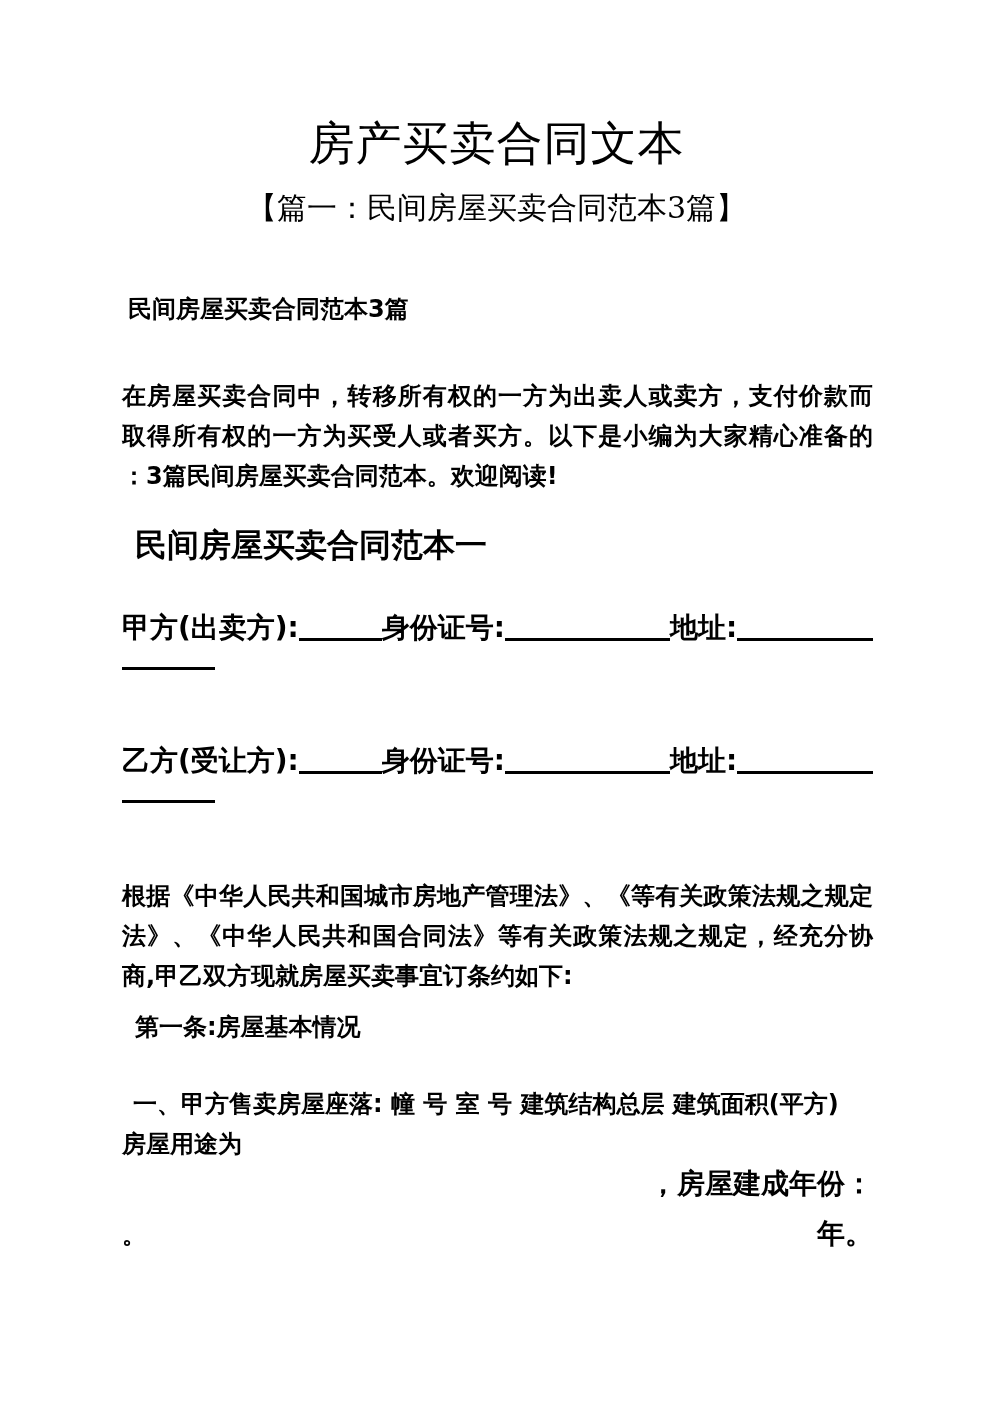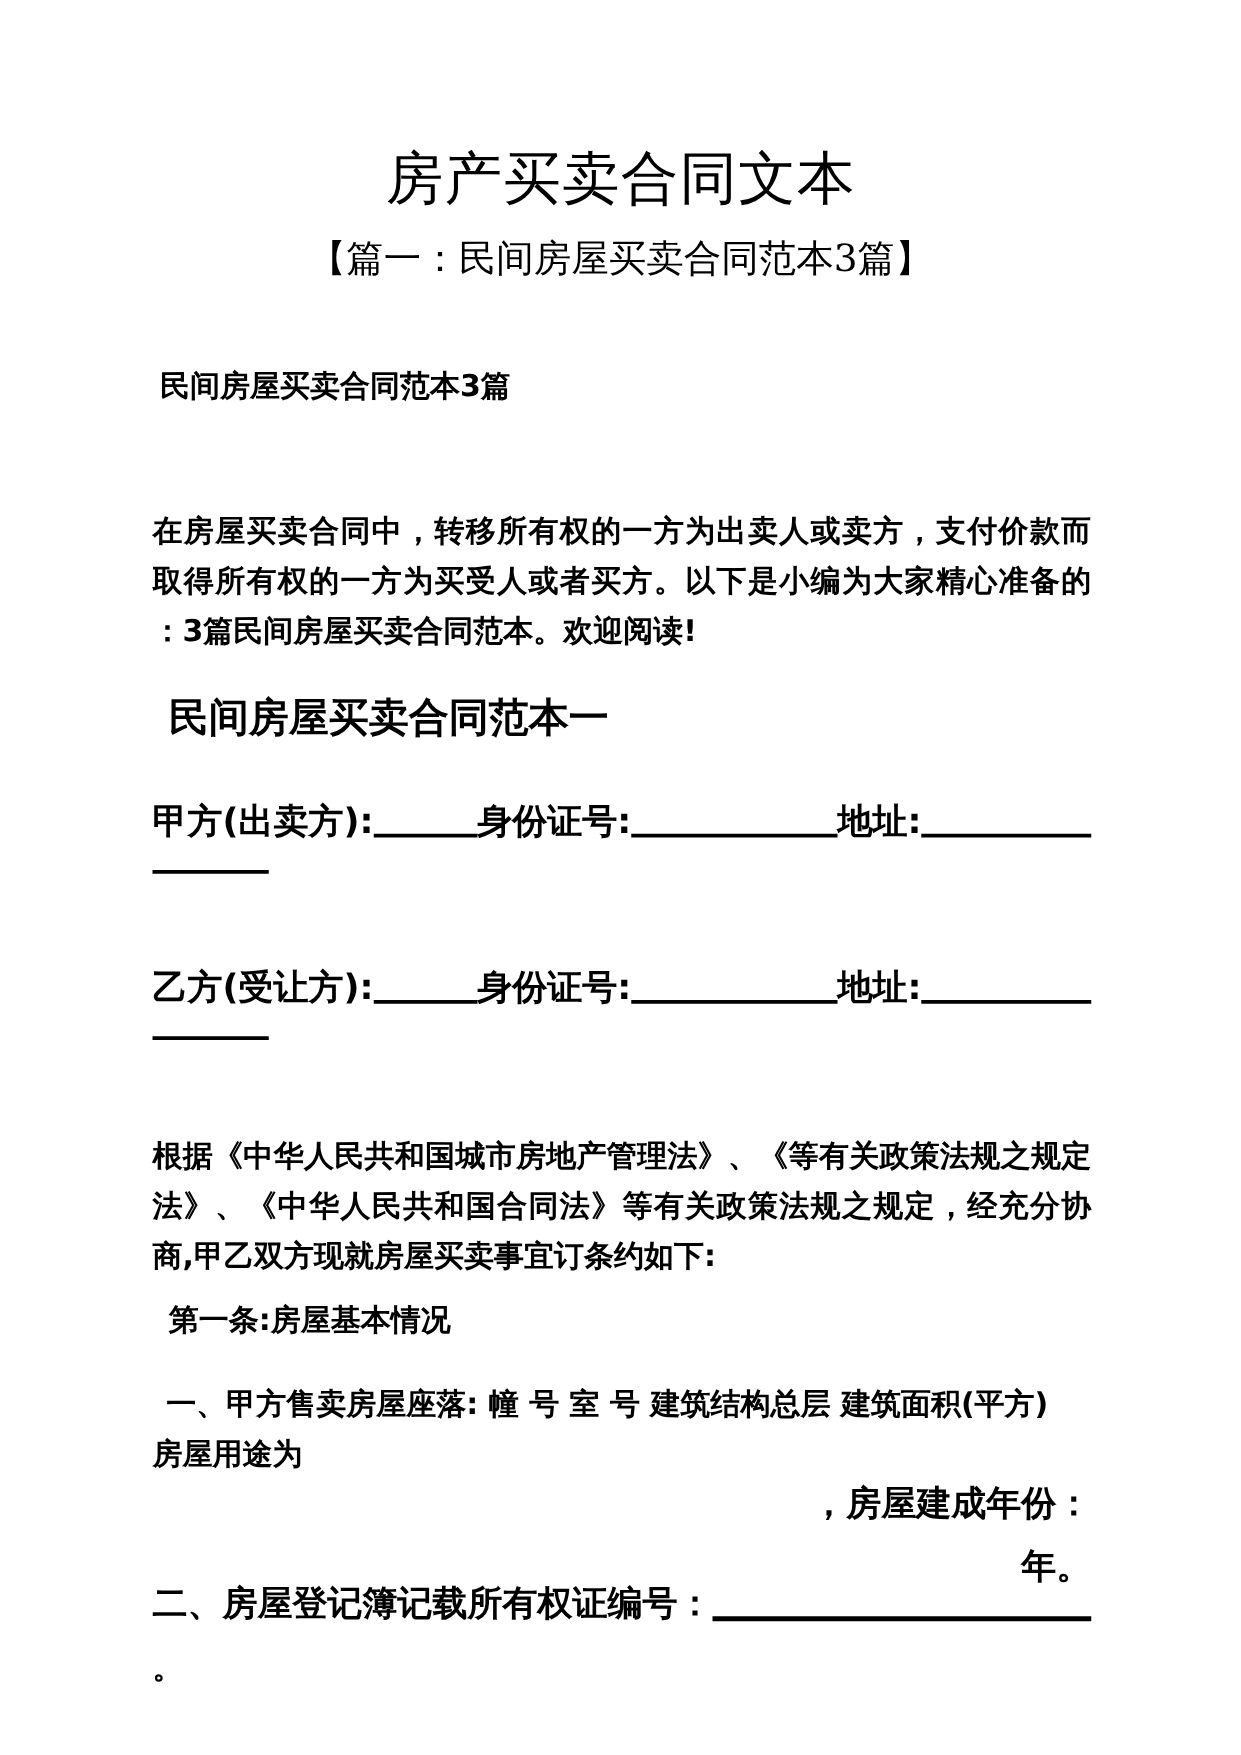--- a/index.html
+++ b/index.html
@@ -15,21 +15,21 @@
     background: #ffffff;
     box-sizing: border-box;
   }
   .content {
     margin-left: 122px;
     width: 751px;
   }
   .doc-title {
     margin-top: 116px;
     text-align: center;
-    font-family: Liberation Serif, serif;
+    font-family: Liberation Sans, sans-serif;
     font-size: 46px;
     line-height: 54px;
     font-weight: 500;
     letter-spacing: 1px;
   }
   .doc-subtitle {
     margin-top: 18px;
     text-align: center;
     font-family: "DejaVu Serif", "Liberation Serif", serif;
     font-size: 30px;
@@ -39,21 +39,21 @@
   .h-small {
     margin-top: 64px;
     padding-left: 6px;
     font-size: 24px;
     line-height: 34px;
     font-weight: 600;
   }
   .para { font-size: 24px; font-weight: 600; }
   .para .line { line-height: 40px; }
   .para .fill { text-align: justify; text-align-last: justify; }
-  .intro { margin-top: 79px; }
+  .intro { margin-top: 50px; }
   .sample-title {
     margin-top: 32px;
     padding-left: 13px;
     font-size: 32px;
     line-height: 34px;
     font-weight: 600;
   }
   .field-row {
     display: flex;
     align-items: flex-end;
@@ -79,21 +79,21 @@
   .row-b { margin-top: 44px; }
   .cont-b { margin-top: 8px; }
   .legal { margin-top: 46px; }
   .clause-title {
     margin-top: 14px;
     padding-left: 13px;
     font-size: 24px;
     line-height: 34px;
     font-weight: 600;
   }
-  .clause1-lines { margin-top: 30px; }
+  .clause1-lines { margin-top: 40px; }
   .clause1-lines .first { padding-left: 11px; }
   .year-row { margin-top: 0; flex-direction: column; }
   .clause2-row { margin-top: 40px; }
   .period-line {
     margin-top: 14px;
     font-size: 24px;
     line-height: 34px;
     font-weight: 600;
   }
 </style>
@@ -152,21 +152,17 @@
       <div class="line first">一、甲方售卖房屋座落: 幢 号 室 号 建筑结构总层 建筑面积(平方)</div>
       <div class="line">房屋用途为</div>
     </div>
 
     <div class="field-row year-row">
       <span class="lbl">，房屋建成年份：</span>
       <span class="blank thick grow"></span>
       <span class="lbl">年。</span>
     </div>
 
-    <div class="field-row clause2-row">
-      <span class="lbl">二、房屋登记簿记载所有权证编号：</span>
-      <span class="blank thick grow"></span>
-    </div>
 
     <div class="period-line">。</div>
 
   </div>
 </div>
 
 </body></html>

